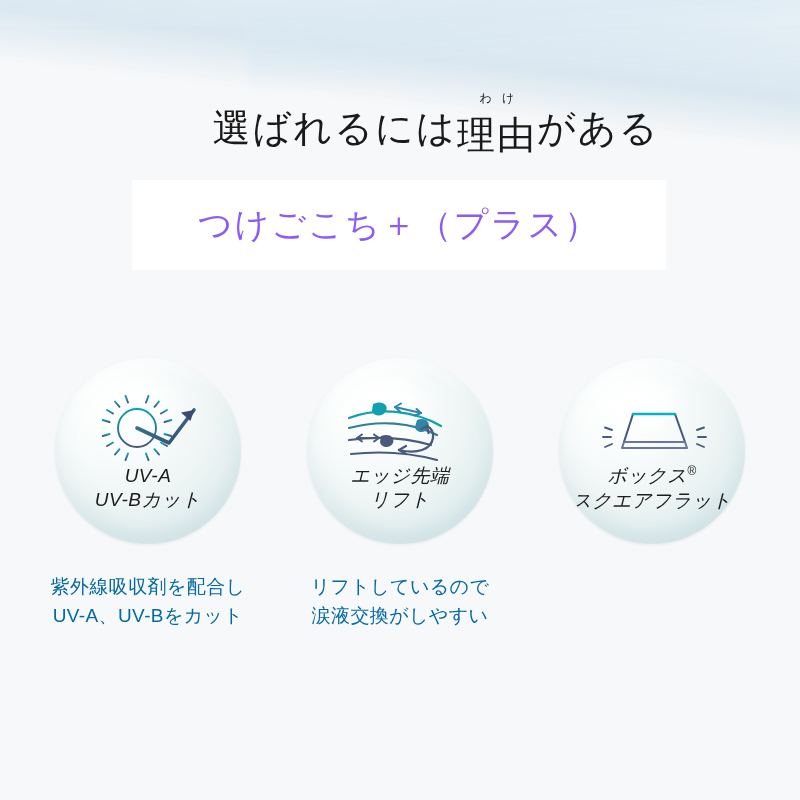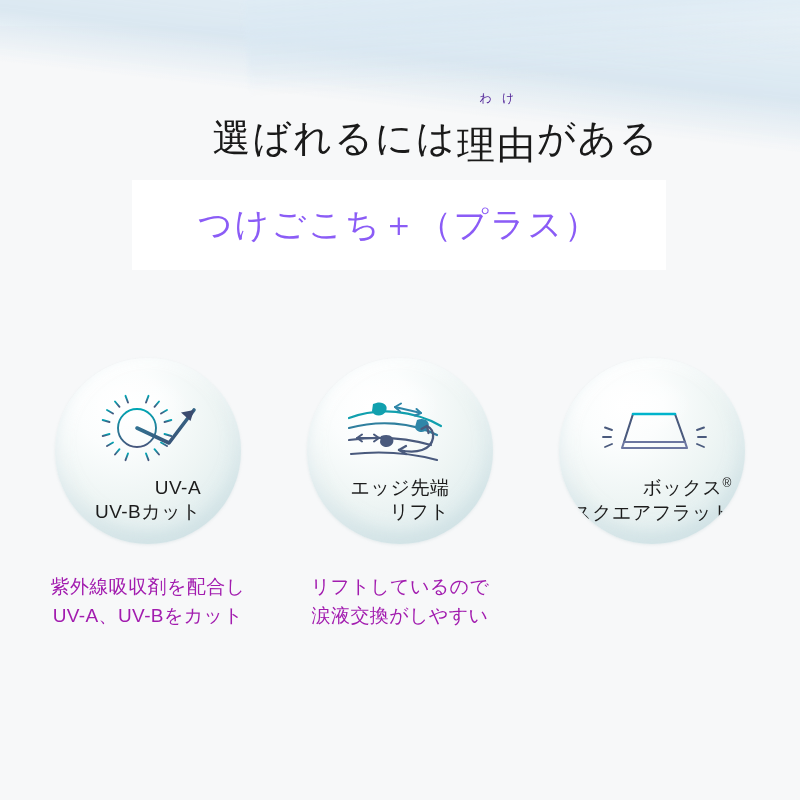--- a/index.html
+++ b/index.html
@@ -85,22 +85,22 @@
     display: inline-flex;
     flex-direction: column;
     align-items: center;
     vertical-align: bottom;
     line-height: 1;
   }
   .ruby-text {
     font-size: 12px;
     letter-spacing: 10px;
     text-indent: 10px;
-    color: #4c1d95;
-    margin-bottom: 20px;
+    color: #0f172a;
+    margin-bottom: 10px;
     height: 14px;
   }
   .ruby-base {
     font-size: 38px;
     letter-spacing: 2px;
   }
 
   
   .subtitle-panel {
     position: absolute;
@@ -168,41 +168,42 @@
   }
 
   .bubble-icon {
     margin-top: 32px;
     width: 110px;
     height: 74px;
     position: relative;
     z-index: 2;
   }
   .bubble-label {
-    margin-top: 12px;
-    text-align: right;
+    margin-top: 0;
+    text-align: center;
     font-size: 19px;
     line-height: 1.28;
     color: #1c1c1c;
     letter-spacing: 0.5px;
     position: relative;
     z-index: 2;
     font-family: "Liberation Sans", "DejaVu Sans", sans-serif;
+    font-style: italic;
   }
   .bubble-label .reg {
     font-size: 12px;
     vertical-align: super;
   }
 
   .caption {
     margin-top: 28px;
     text-align: center;
     font-size: 19px;
     line-height: 1.55;
-    color: #a21caf;
+    color: #0369a1;
     letter-spacing: 0.4px;
   }
 </style>
 </head>
 <body>
 
 <div id="page">
 
   <div class="bg-white-top"></div>
   <div class="bg-band"></div>

